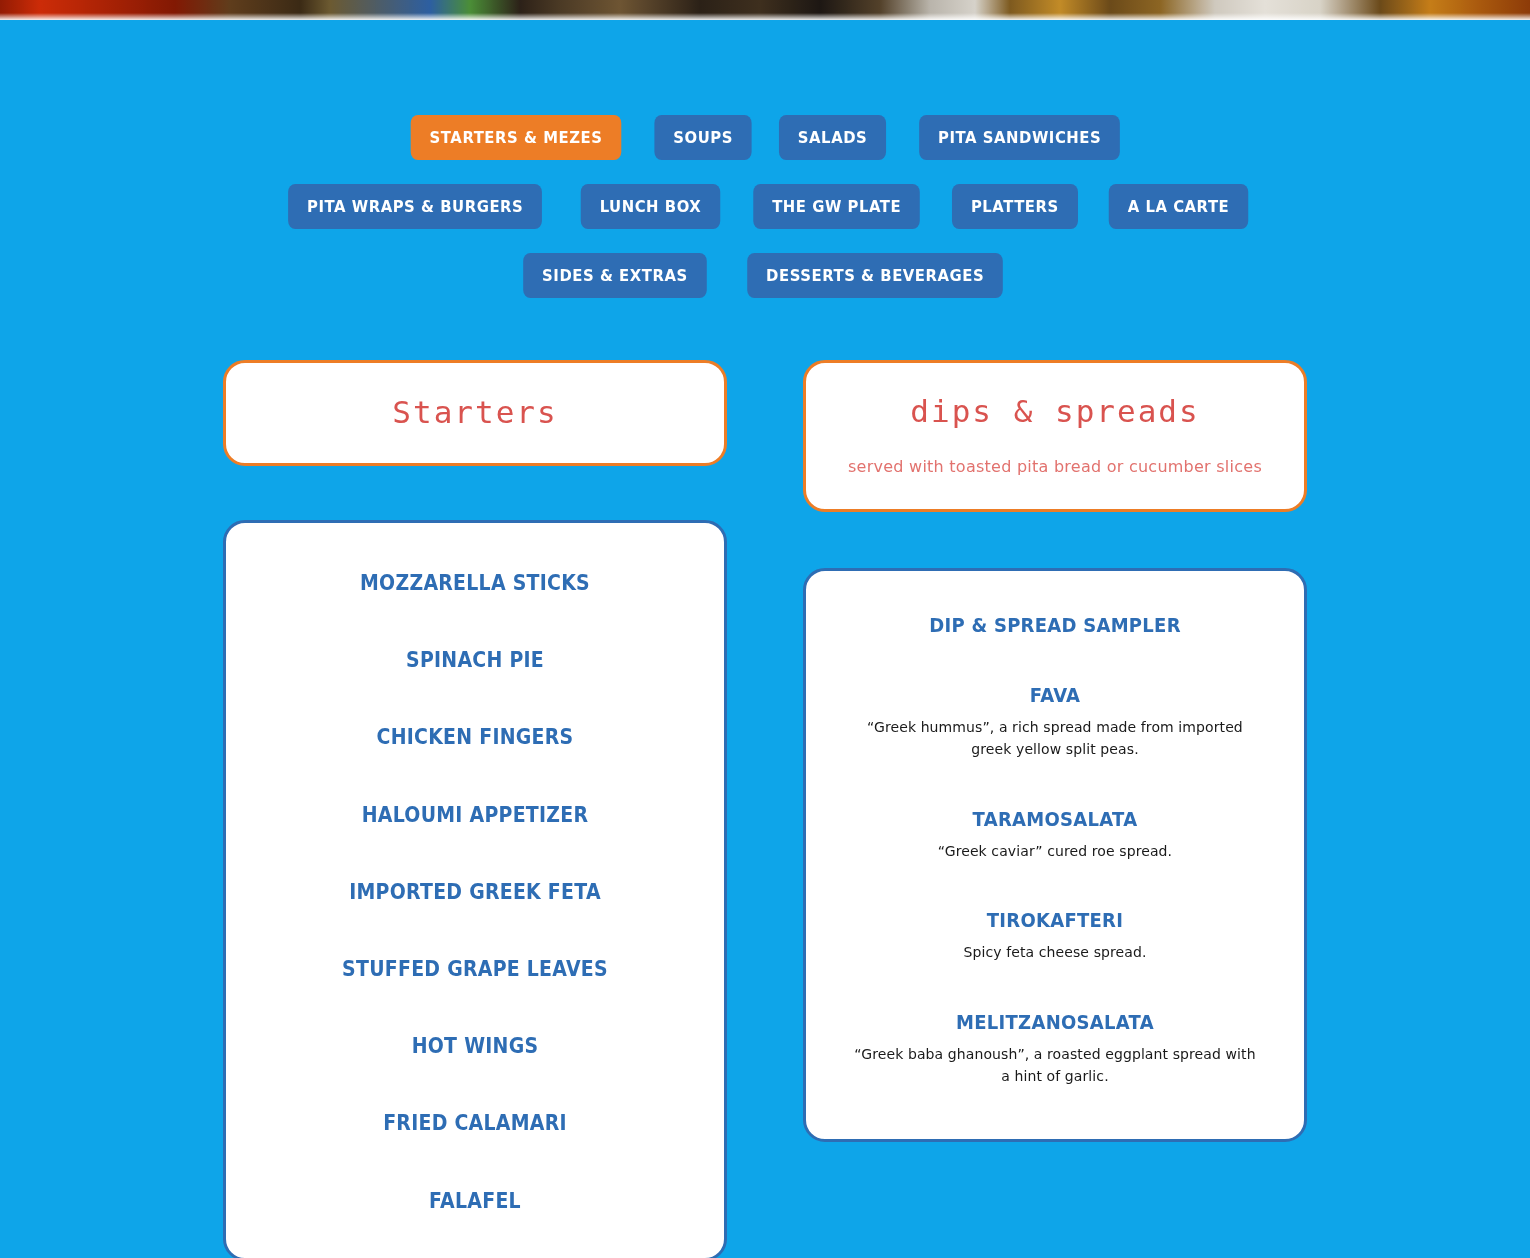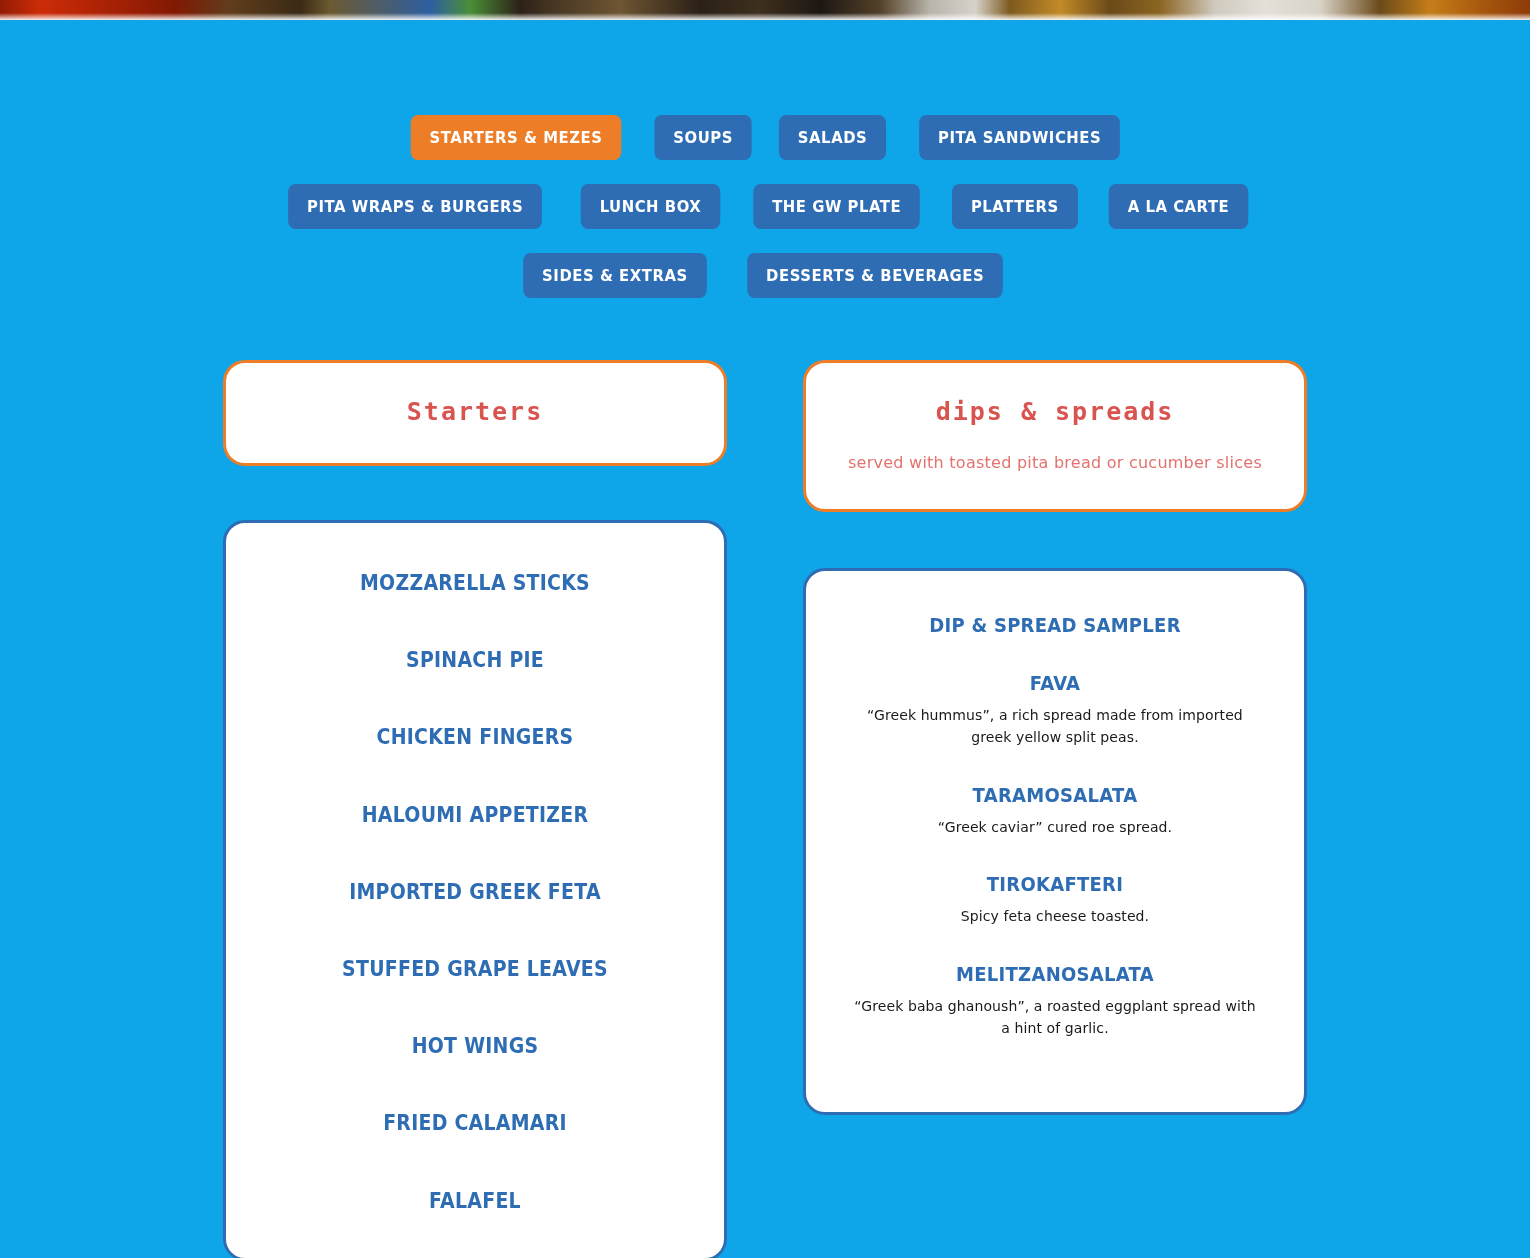--- a/index.html
+++ b/index.html
@@ -103,47 +103,47 @@
     justify-content: center;
     text-align: center;
     padding: 22px 26px 24px;
   }
   .col-left .section-head { min-height: 106px; }
   .col-right .section-head { min-height: 152px; }
 
   .section-title {
     color: #D9534F;
     font-family: "DejaVu Sans Mono", monospace;
-    font-weight: 700;
-    font-size: 25px;
+    font-weight: 400;
+    font-size: 31px;
     letter-spacing: 2px;
     line-height: 1.1;
   }
   .section-sub {
     margin-top: 28px;
     color: #E2726E;
     font-family: "DejaVu Sans", sans-serif;
     font-size: 16px;
     font-weight: 400;
     letter-spacing: 0.25px;
   }
 
   .items-box {
     margin-top: 54px;
     border: 3px solid #2E6DB4;
     border-radius: 22px;
     background: #ffffff;
     padding: 48px 30px 44px;
     text-align: center;
   }
-  .col-right .items-box { margin-top: 56px; padding: 42px 26px 73px; }
+  .col-right .items-box { margin-top: 56px; padding: 42px 26px 52px; }
 
   .item { margin: 0; }
   .col-left .item + .item { margin-top: 52px; }
-  .col-right .item + .item { margin-top: 34px; }
+  .col-right .item + .item { margin-top: 46px; }
 
   .item-name {
     color: #2E6DB4;
     font-family: "DejaVu Sans", sans-serif;
     font-size: 21px;
     font-weight: 700;
     letter-spacing: 0.3px;
     line-height: 1.2;
     transform: scaleX(0.9);
     transform-origin: center;
@@ -241,21 +241,21 @@
           <div class="item">
             <div class="item-name">FAVA</div>
             <div class="item-desc">“Greek hummus”, a rich spread made from imported greek yellow split peas.</div>
           </div>
           <div class="item">
             <div class="item-name">TARAMOSALATA</div>
             <div class="item-desc">“Greek caviar” cured roe spread.</div>
           </div>
           <div class="item">
             <div class="item-name">TIROKAFTERI</div>
-            <div class="item-desc">Spicy feta cheese toasted.</div>
+            <div class="item-desc">Spicy feta cheese spread.</div>
           </div>
           <div class="item">
             <div class="item-name">MELITZANOSALATA</div>
             <div class="item-desc">“Greek baba ghanoush”, a roasted eggplant spread with a hint of garlic.</div>
           </div>
         </div>
     </section>
 
   </div>
 </div>

